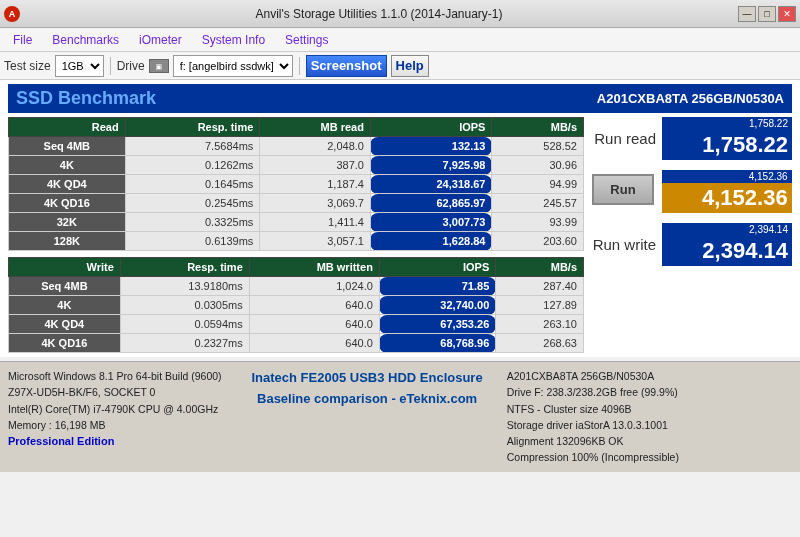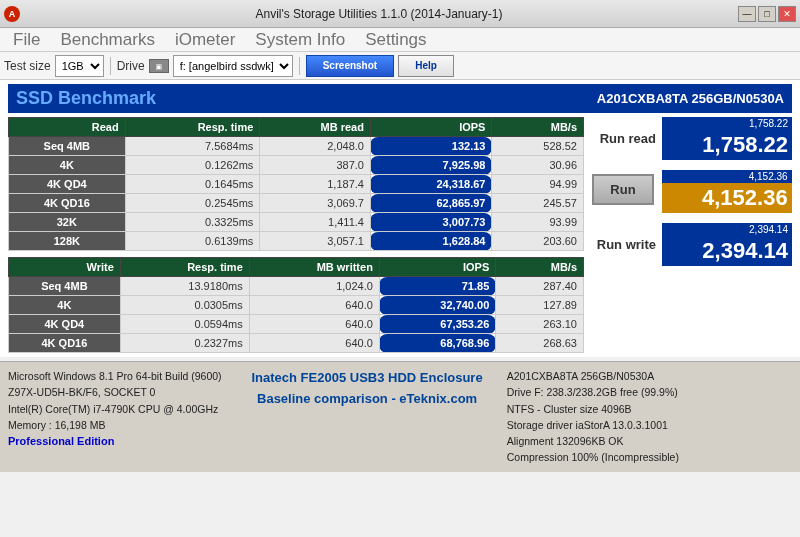--- a/index.html
+++ b/index.html
@@ -54,22 +54,22 @@
       height: 24px;
       display: flex;
       align-items: center;
       border-bottom: 1px solid #ccc;
       padding: 0 4px;
       gap: 2px;
     }
     .menu-item {
       padding: 2px 8px;
       cursor: pointer;
-      font-size: 17px;
-      color: #737373;
+      font-size: 12px;
+      color: #6d28d9;
       border: 1px solid transparent;
     }
 
     
     #toolbar {
       background: #f5f5f5;
       height: 28px;
       display: flex;
       align-items: center;
       border-bottom: 1px solid #ccc;
@@ -82,25 +82,25 @@
     }
     .toolbar-select {
       height: 22px;
       border: 1px solid #999;
       background: white;
       font-size: 11px;
       padding: 0 2px;
     }
     .toolbar-btn {
       height: 22px;
-      padding: 0 16px;
+      padding: 0 4px;
       border: 1px solid #888;
       background: linear-gradient(to bottom, #f8f8f8, #e0e0e0);
       cursor: pointer;
-      font-size: 10px;
+      font-size: 13px;
       font-weight: bold;
       color: #003399;
     }
     .toolbar-btn.screenshot {
       background: linear-gradient(to bottom, #4488ff, #2255cc);
       color: white;
       border-color: #1144aa;
     }
     .hdd-icon {
       width: 20px; height: 14px;
@@ -224,22 +224,22 @@
     .score-blue .score-large { background: #003399; }
     .score-gold .score-large { background: #cc8800; }
 
     .run-row {
       display: flex;
       align-items: center;
       gap: 6px;
       justify-content: flex-end;
     }
     .run-label {
-      font-size: 13px;
-      font-weight: bold;
+      font-size: 15px;
+      font-weight: normal;
       color: #333;
     }
 
     
     #bottom-bar {
       background: #d4d0c8;
       border-top: 1px solid #aaa;
       display: flex;
       padding: 6px 8px;
       gap: 8px;

